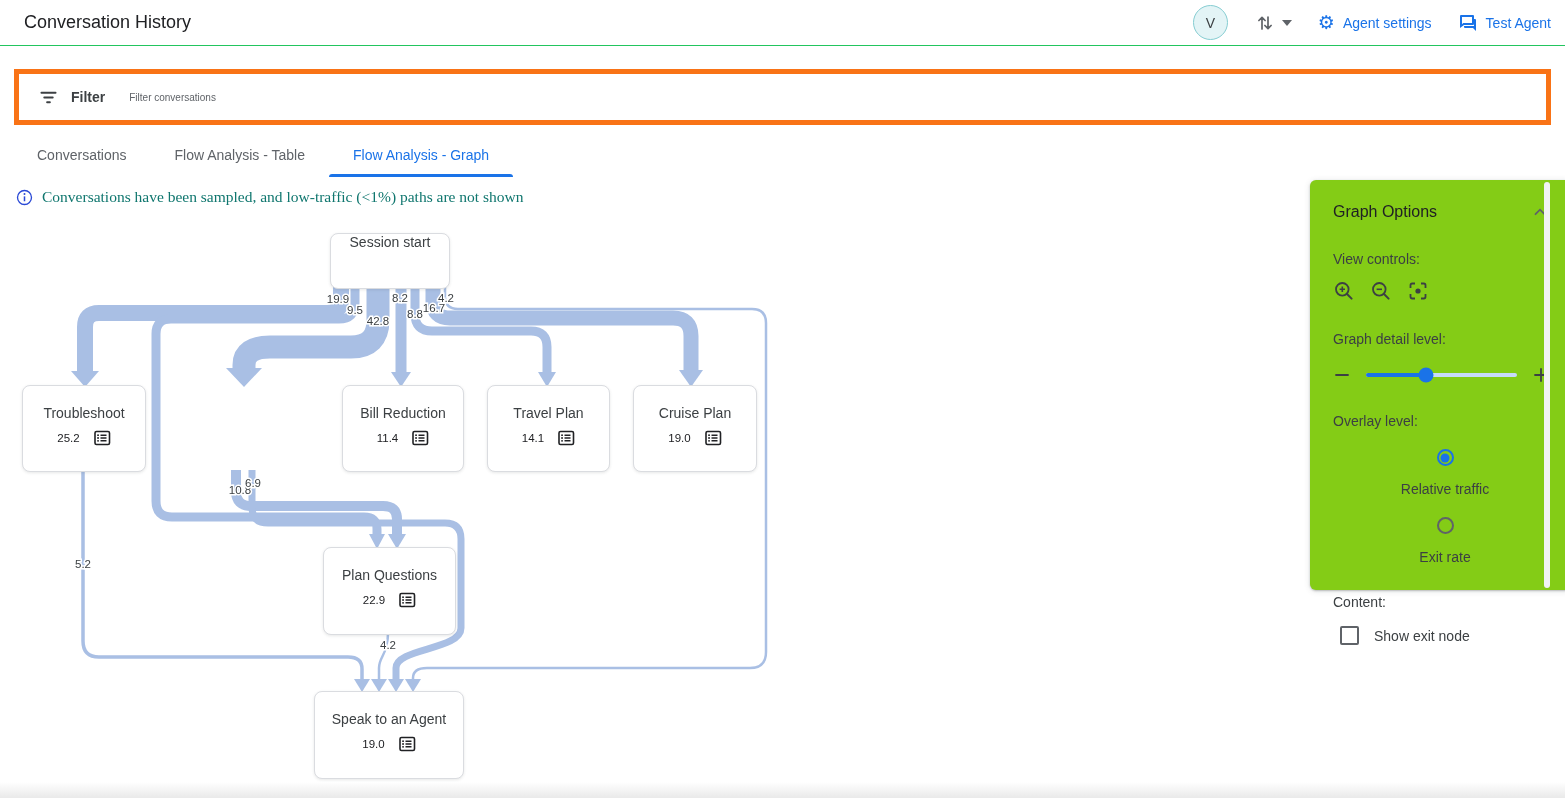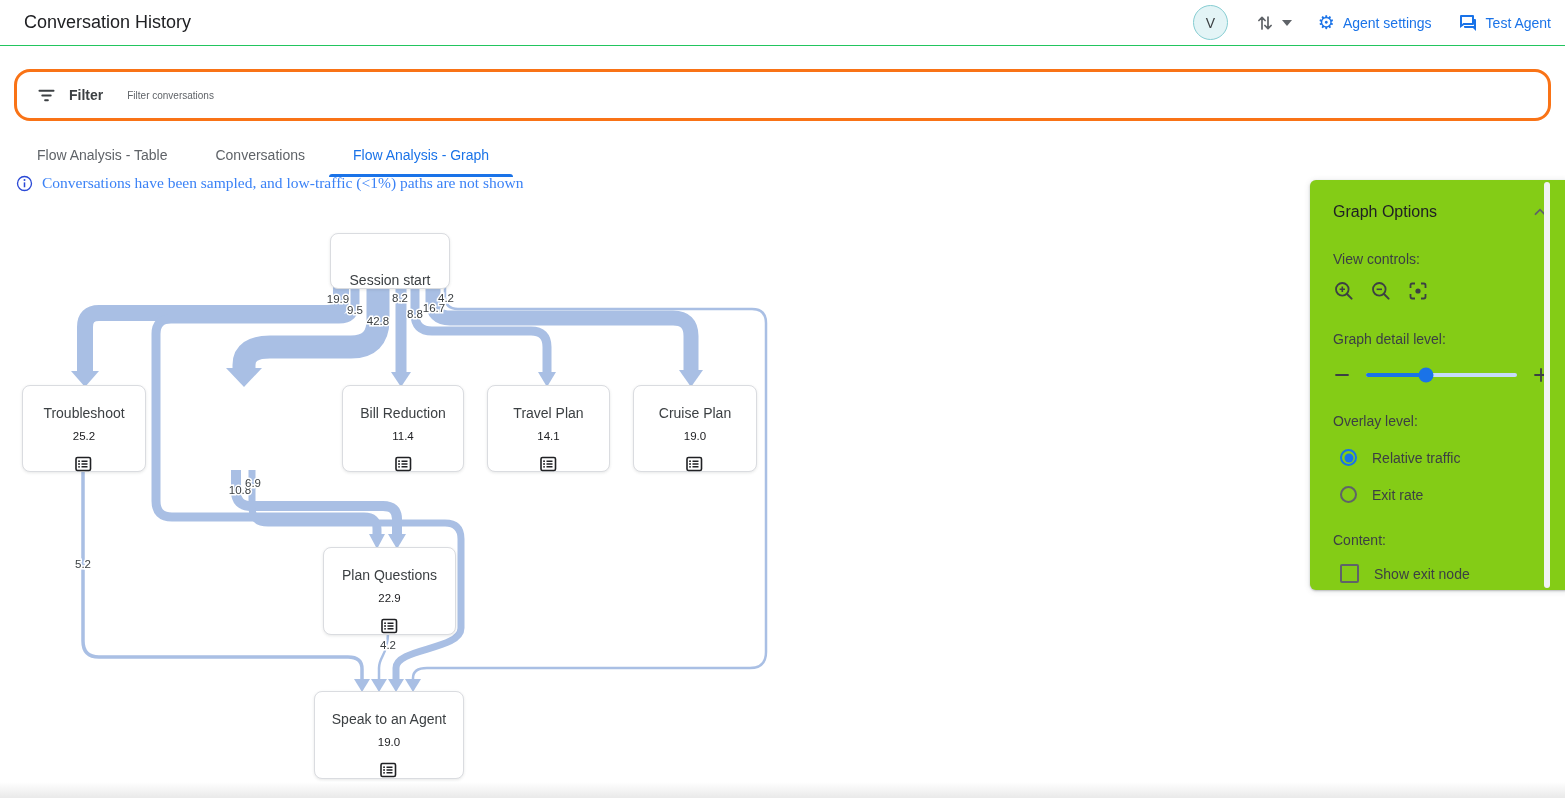--- a/index.html
+++ b/index.html
@@ -9,63 +9,63 @@
   
   .header{position:absolute;top:0;left:0;right:0;height:45px;background:#fff;border-bottom:1px solid #22c55e;display:flex;align-items:center;z-index:5;}
   .header-title{font-size:18px;color:#202124;margin-left:24px;}
   .header-right{position:absolute;right:14px;top:0;height:45px;display:flex;align-items:center;gap:26px;}
   .avatar{width:33px;height:33px;border-radius:50%;background:#e3f4f6;border:1.5px solid #86cdd2;display:flex;align-items:center;justify-content:center;font-size:14px;color:#3c4043;}
   .sort-ctl{display:flex;align-items:center;gap:6px;cursor:pointer;}
   .hlink{display:flex;align-items:center;gap:8px;color:#1a73e8;font-size:14px;font-weight:500;cursor:pointer;}
   .gear-glyph{font-size:19px;line-height:1;color:#1a73e8;font-family:"DejaVu Sans",sans-serif;}
 
   
-  .filter-bar{position:absolute;left:14px;right:14px;top:69px;height:46px;border:3px solid #f97316;border-radius:16px;display:flex;align-items:center;background:#fff;z-index:5;}
+  .filter-bar{position:absolute;left:14px;right:14px;top:69px;height:46px;border:5px solid #f97316;border-radius:0;display:flex;align-items:center;background:#fff;z-index:5;}
   .filter-icon-wrap{margin-left:20px;display:flex;align-items:center;}
   .filter-label{font-size:14px;font-weight:600;color:#3c4043;margin-left:13px;}
   .filter-input{border:none;outline:none;margin-left:22px;font-size:10px;color:#0369a1;flex:1;font-family:inherit;background:transparent;}
   .filter-input::placeholder{color:#5f6368;opacity:1;}
 
   
   .tabs{position:absolute;left:13px;top:133px;height:44px;display:flex;z-index:5;}
   .tab{padding:0 24px;display:flex;align-items:center;font-size:14px;font-weight:500;color:#5f6368;cursor:pointer;position:relative;}
   .tab.active{color:#1a73e8;}
   .tab.active::after{content:"";position:absolute;left:0;right:0;bottom:0;height:3px;background:#1a73e8;border-radius:3px 3px 0 0;}
 
   
-  .notice{position:absolute;left:16px;top:174px;display:flex;align-items:center;gap:9px;color:#3b82f6;z-index:5;}
+  .notice{position:absolute;left:16px;top:188px;display:flex;align-items:center;gap:9px;color:#0f766e;z-index:5;}
   .notice-text{font-family:"Liberation Serif","DejaVu Serif",serif;font-size:15.5px;}
 
   
   .graph-canvas{position:absolute;inset:0;z-index:1;}
   .flow-svg{position:absolute;left:0;top:0;pointer-events:none;}
   .flow-svg path{stroke:#a9bfe4;fill:none;}
   .flow-svg polygon{fill:#a9bfe4;}
   .elabel{font-size:11.5px;fill:#3c4043;text-anchor:middle;paint-order:stroke;stroke:#ffffff;stroke-width:3px;font-family:"Liberation Sans",sans-serif;}
   .gnode{position:absolute;background:#fff;border:1px solid #dadce0;border-radius:8px;box-shadow:0 1px 3px rgba(60,64,67,.12);z-index:2;display:flex;flex-direction:column;align-items:center;cursor:pointer;}
   .gnode-title{font-size:14px;color:#3c4043;margin-top:19px;}
-  .gnode.center{justify-content:flex-end;}
+  .gnode.center{justify-content:flex-start;}
   .gnode.center .gnode-title{margin-top:0;}
-  .gnode-meta{display:flex;align-items:center;gap:14px;margin-top:9px;flex-direction:column;}
+  .gnode-meta{display:flex;align-items:center;gap:14px;margin-top:9px;}
   .gnode-value{font-size:11.5px;color:#202124;}
   .list-icon{display:flex;align-items:center;}
 
   
   .panel{position:absolute;left:1310px;top:180px;width:262px;height:410px;background:#84cc16;border-radius:6px;box-shadow:0 1px 2px rgba(60,64,67,.3),0 1px 6px rgba(60,64,67,.15);z-index:6;padding:0;box-sizing:border-box;}
   .panel-inner{padding:22px 22px 0 23px;}
   .panel-title-row{display:flex;align-items:center;justify-content:space-between;}
   .panel-title{font-size:16px;color:#202124;}
   .panel-section-label{font-size:14px;color:#3c4043;margin-top:29px;}
   .view-icons{display:flex;align-items:center;gap:15px;margin-top:13px;}
   .icon-btn{cursor:pointer;display:flex;align-items:center;}
   .slider-row{display:flex;align-items:center;margin-top:19px;}
   .slider-track{position:relative;flex:1;height:4px;border-radius:2px;background:#c7dbfb;margin:0 15px;}
   .slider-fill{position:absolute;left:0;top:0;bottom:0;width:40%;background:#1a73e8;border-radius:2px;}
   .slider-thumb{position:absolute;left:40%;top:50%;width:15px;height:15px;background:#1a73e8;border-radius:50%;transform:translate(-50%,-50%);cursor:pointer;}
-  .radio-row{display:flex;align-items:center;gap:15px;margin:20px 0 0 7px;cursor:pointer;}
+  .radio-row{display:flex;align-items:center;gap:15px;margin:20px 0 0 7px;cursor:pointer;flex-direction:column;}
   .radio{width:17px;height:17px;border-radius:50%;border:2px solid #5f6368;box-sizing:border-box;position:relative;flex:none;}
   .radio.checked{border-color:#1a73e8;}
   .radio.checked::after{content:"";position:absolute;left:50%;top:50%;width:9px;height:9px;border-radius:50%;background:#1a73e8;transform:translate(-50%,-50%);}
   .radio-label{font-size:14px;color:#3c4043;}
   .check-row{display:flex;align-items:center;gap:15px;margin:16px 0 0 7px;cursor:pointer;}
   .checkbox{width:15px;height:15px;border:2px solid #5f6368;border-radius:2px;flex:none;}
   .scroll-hint{position:absolute;left:1544px;top:182px;width:6px;height:406px;background:#f1f3f4;border-radius:3px;z-index:6;}
 
   .bottom-fade{position:absolute;left:0;right:0;bottom:0;height:16px;background:linear-gradient(#ffffff,#e9e9e9);z-index:4;}
 </style>
@@ -114,24 +114,24 @@
       <svg width="19" height="17" viewBox="0 0 20 18" stroke="#3c4043" stroke-width="2" stroke-linecap="round">
         <path d="M2.5 4 h15 M5.5 9 h9 M8.5 14 h3"></path>
       </svg>
     </span>
     <span class="filter-label">Filter</span>
     <input class="filter-input" type="text" placeholder="Filter conversations" style="">
   </div>
 
   <div class="tabs">
     <div class="tab">
+      <span>Conversations</span>
+    </div>
+    <div class="tab">
       <span>Flow Analysis - Table</span>
-    </div>
-    <div class="tab">
-      <span>Conversations</span>
     </div>
     <div class="tab active">
       <span>Flow Analysis - Graph</span>
     </div>
   </div>
 
   <div class="notice">
     <span style="display:flex;">
       <svg width="17" height="17" viewBox="0 0 18 18">
         <circle cx="9" cy="9" r="7.4" fill="none" stroke="#2a49d6" stroke-width="1.4"></circle>

